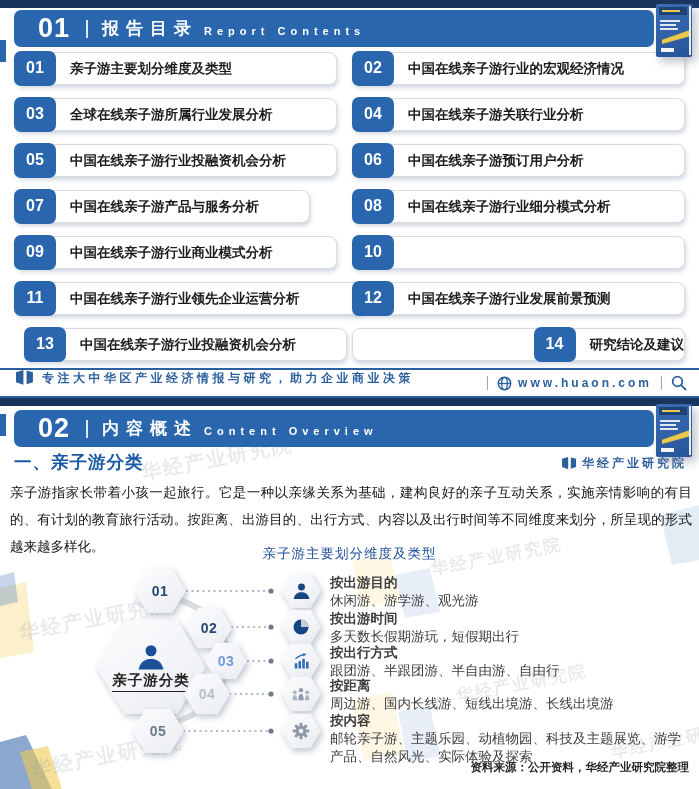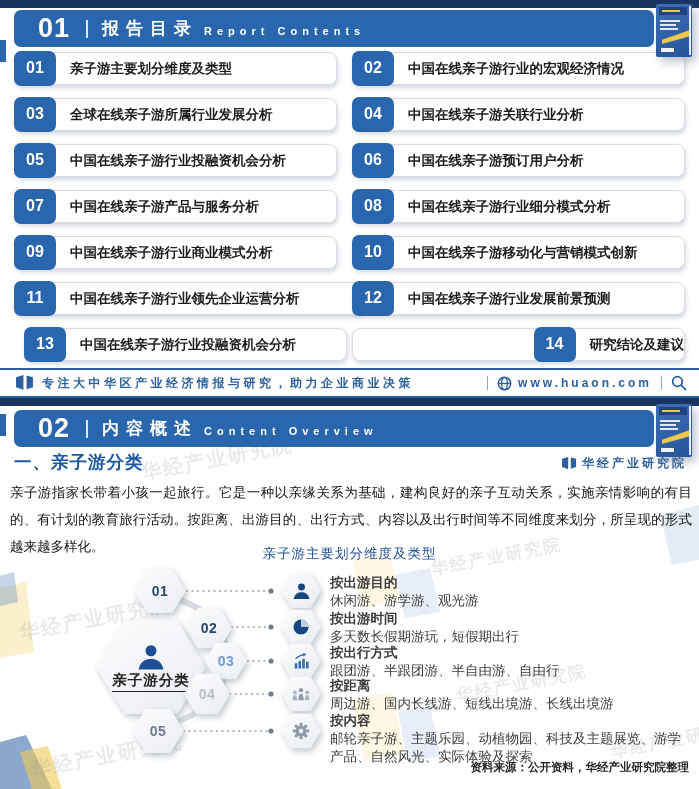--- a/index.html
+++ b/index.html
@@ -31,21 +31,21 @@
   .book .pages{position:absolute;right:1px;top:2px;bottom:2px;width:2px;background:#e7ecf2;}
   .book .tag{position:absolute;left:5px;bottom:5px;width:13px;height:4px;background:#f2f5f9;}
   
   .toc-row{position:absolute;height:33px;background:#fff;border:1px solid #d9dde3;border-radius:8px;
       box-shadow:1px 3px 4px rgba(96,114,142,.28);display:flex;align-items:center;z-index:3;box-sizing:border-box;}
   .toc-badge{width:42px;height:35px;margin:-1px 0 0 -1px;background:#2a66ae;border-radius:7px;color:#fff;
       font-weight:bold;font-size:16px;display:flex;align-items:center;justify-content:center;flex:none;}
   .toc-label{margin-left:14px;font-size:13.5px;font-weight:600;color:#1c1c1c;white-space:nowrap;}
   
   .footer{position:absolute;left:0;top:368px;width:699px;height:30px;border-top:2px solid #2b5f9e;
-      border-bottom:2px solid #2b5f9e;box-sizing:border-box;display:flex;align-items:center;
+      border-bottom:2px solid #2b5f9e;box-sizing:border-box;display:flex;
       padding:0 12px 0 16px;color:#2b5f9e;z-index:3;background:#fff;}
   .slogan{font-size:12px;font-weight:bold;letter-spacing:3.5px;margin-left:8px;white-space:nowrap;}
   .f-sep{width:1px;height:14px;background:#8fa8c6;margin:0 9px;flex:none;}
   .f-right{display:flex;align-items:center;margin-left:auto;}
   .url{font-size:12px;font-weight:bold;letter-spacing:3px;margin-left:6px;white-space:nowrap;}
   
   .h2-heading{position:absolute;left:14px;top:450px;font-size:17.5px;font-weight:bold;color:#1c59a5;
       letter-spacing:1px;z-index:3;}
   .brand{position:absolute;right:12px;top:455px;display:flex;align-items:center;z-index:3;color:#2b5f9e;}
   .brand span{font-size:12px;font-weight:bold;letter-spacing:3px;margin-left:5px;}
@@ -128,35 +128,34 @@
     <span class="toc-label">中国在线亲子游关联行业分析</span>
     </div>
   <div class="toc-row" style="left:14px;top:144px;width:323px;">
     <span class="toc-badge">05</span>
     <span class="toc-label">中国在线亲子游行业投融资机会分析</span>
     </div>
   <div class="toc-row" style="left:352px;top:144px;width:333px;">
     <span class="toc-badge">06</span>
     <span class="toc-label">中国在线亲子游预订用户分析</span>
     </div>
-  <div class="toc-row" style="left:14px;top:190px;width:323px;">
+  <div class="toc-row" style="left:14px;top:190px;width:296px;">
     <span class="toc-badge">07</span>
     <span class="toc-label">中国在线亲子游产品与服务分析</span>
     </div>
   <div class="toc-row" style="left:352px;top:190px;width:333px;">
     <span class="toc-badge">08</span>
     <span class="toc-label">中国在线亲子游行业细分模式分析</span>
     </div>
   <div class="toc-row" style="left:14px;top:236px;width:323px;">
     <span class="toc-badge">09</span>
     <span class="toc-label">中国在线亲子游行业商业模式分析</span>
     </div>
   <div class="toc-row" style="left:352px;top:236px;width:333px;">
     <span class="toc-badge">10</span>
-    <span class="toc-label">中国在线亲子游移动化与营销模式创新</span>
     </div>
   <div class="toc-row" style="left:14px;top:282px;width:349px;">
     <span class="toc-badge">11</span>
     <span class="toc-label">中国在线亲子游行业领先企业运营分析</span>
     </div>
   <div class="toc-row" style="left:352px;top:282px;width:333px;">
     <span class="toc-badge">12</span>
     <span class="toc-label">中国在线亲子游行业发展前景预测</span>
     </div>
   <div class="toc-row" style="left:14px;top:328px;width:323px;margin-left:10px;">

